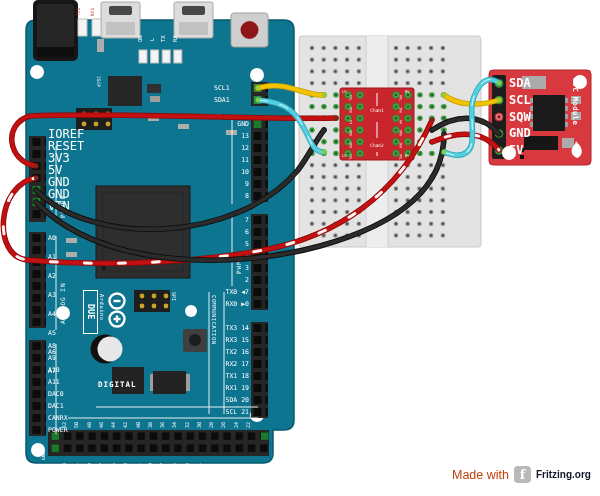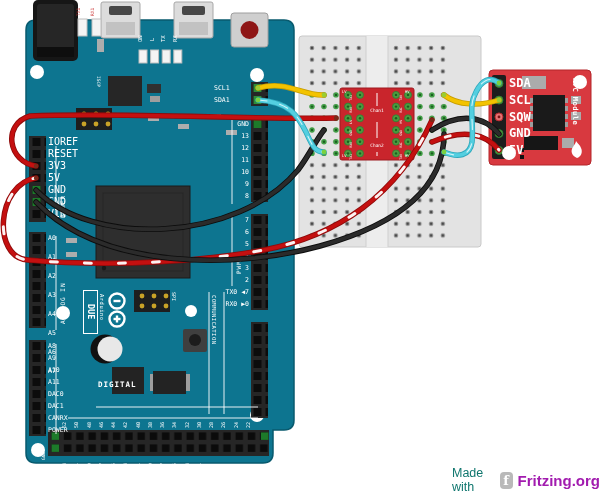--- a/index.html
+++ b/index.html
@@ -13,25 +13,25 @@
   .wm-down{writing-mode:vertical-rl;text-orientation:mixed;}
   .wm-up{writing-mode:vertical-rl;text-orientation:mixed;transform:rotate(180deg);}
   .h12>span{height:12px;line-height:12px;}
   .h167>span{height:16.75px;line-height:16.75px;}
   .num{width:12.26px;height:13px;display:inline-flex;justify-content:center;}
   .led-lab{width:11.6px;height:18px;display:inline-flex;justify-content:center;}
   .redlab{width:14px;height:16px;display:inline-flex;justify-content:center;}
   .llcpin{height:11.72px;display:inline-flex;justify-content:center;}
   .footer{position:absolute;left:452px;top:466px;display:flex;align-items:center;gap:5px;
           font-family:"Liberation Sans",sans-serif;}
-  .madewith{color:#0f766e;font-size:12.5px;}
+  .madewith{color:#c2410c;font-size:12.5px;}
   .flogo{width:17px;height:17px;border-radius:4px;background:#B9B9B9;color:#fff;
          display:flex;align-items:center;justify-content:center;
          font-size:13px;font-weight:bold;font-family:"DejaVu Serif",serif;}
-  .fbrand{color:#a21caf;font-size:15px;font-weight:bold;}
+  .fbrand{color:#0f172a;font-size:10px;font-weight:bold;}
 </style>
 </head>
 <body>
 
 <div class="scene">
 
   <svg class="layer" width="600" height="496">
     <defs>
       <pattern id="pinL" x="30" y="136" width="12" height="12" patternUnits="userSpaceOnUse">
         <rect width="12" height="12" fill="#262626"></rect>
@@ -368,28 +368,29 @@
       <circle cx="580" cy="82" r="7" fill="#fff"></circle>
       <circle cx="509" cy="153" r="7" fill="#fff"></circle>
       <rect x="520" y="148" width="4" height="4" fill="#111"></rect>
       <rect x="520" y="155" width="4" height="4" fill="#111"></rect>
       <path fill="#fff" d="M577,158 C572,156 570,151 573,147 C574,145 576,143 576,141 C578,144 580,145 581,148 C583,152 581,157 577,158 Z"></path>
     </g>
   </svg>
 
   <div class="layer" style="width:600px;height:496px;">
 
-    <div class="lbl stack h12" style="left:48px;top:136px;font-size:10px;"><span>IOREF</span><span>RESET</span><span>3V3</span><span>5V</span><span>GND</span><span>GND</span><span>VIN</span></div>
+    <div class="lbl stack h12" style="left:48px;top:128px;font-size:12px;"><span>IOREF</span><span>RESET</span><span>3V3</span><span>5V</span><span>GND</span><span>GND</span><span>VIN</span></div>
     <div class="lbl stack h12" style="left:48px;top:232px;font-size:6.5px;gap:7px;"><span>A0</span><span>A1</span><span>A2</span><span>A3</span><span>A4</span><span>A5</span><span>A6</span><span>A7</span></div>
     <div class="lbl stack h12" style="left:48px;top:340px;font-size:6.5px;"><span>A8</span><span>A9</span><span>A10</span><span>A11</span><span>DAC0</span><span>DAC1</span><span>CANRX</span><span>POWER</span></div>
 
     <div class="lbl stack h12" style="left:214px;top:82px;width:35px;font-size:6.5px;text-align:left;"><span>SCL1</span><span>SDA1</span></div>
     <div class="lbl stack h12" style="left:222px;top:118px;width:27px;font-size:6.5px;text-align:right;"><span>GND</span><span>13</span><span>12</span><span>11</span><span>10</span><span>9</span><span>8</span></div>
     <div class="lbl stack h12" style="left:230px;top:214px;width:19px;font-size:6.5px;text-align:right;"><span>7</span><span>6</span><span>5</span><span>4</span><span>3</span><span>2</span></div>
     <div class="lbl stack h12" style="left:206px;top:286px;width:43px;font-size:6.5px;text-align:right;"><span>TX0 ◀7</span><span>RX0 ▶0</span></div>
+    <div class="lbl stack h12" style="left:204px;top:322px;width:45px;font-size:6.5px;text-align:right;"><span>TX3 14</span><span>RX3 15</span><span>TX2 16</span><span>RX2 17</span><span>TX1 18</span><span>RX1 19</span><span>SDA 20</span><span>SCL 21</span></div>
 
     <div class="lbl wm-up" style="left:59px;top:166px;height:52px;font-size:6px;letter-spacing:1px;">POWER</div>
     <div class="lbl wm-up" style="left:59px;top:248px;height:76px;font-size:6px;letter-spacing:1px;">ANALOG IN</div>
     <div class="lbl wm-up" style="left:235px;top:230px;height:44px;font-size:6px;letter-spacing:1px;">PWM</div>
     <div class="lbl wm-down" style="left:211px;top:295px;height:116px;font-size:5.5px;letter-spacing:0.5px;">COMMUNICATION</div>
     <div class="lbl" style="left:70px;top:380px;font-size:7.5px;font-weight:bold;letter-spacing:1px;margin-left:28px;">DIGITAL</div>
     <div class="lbl wm-up" style="left:41px;top:442px;height:18px;font-size:4.5px;">GND</div>
 
     <div class="lbl wm-down" style="left:96px;top:76px;height:28px;font-size:4.5px;">ISCP</div>
     <div class="lbl wm-down" style="left:171px;top:292px;height:18px;font-size:5px;">SPI</div>

